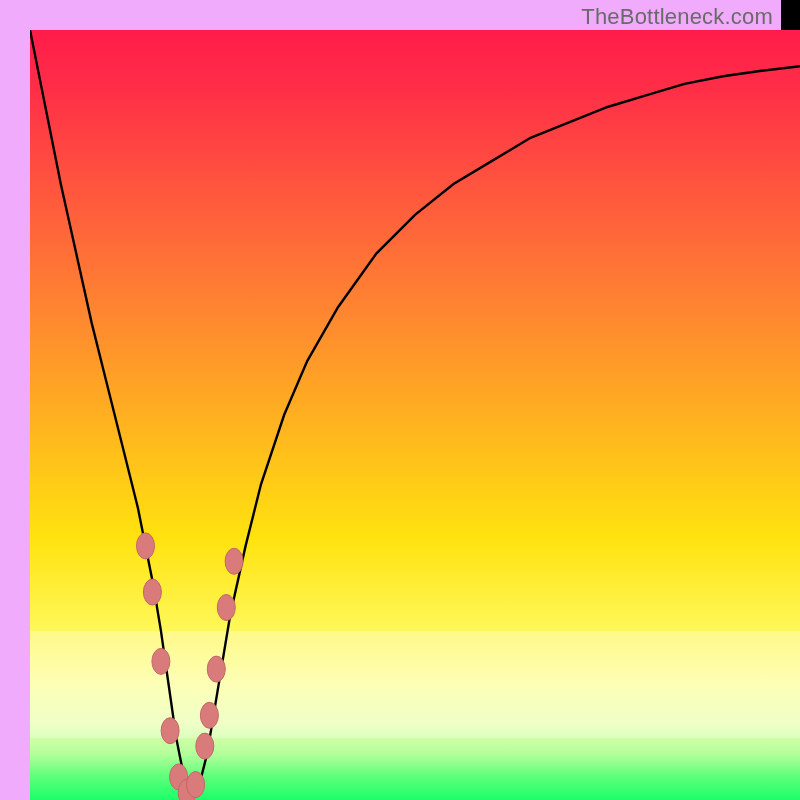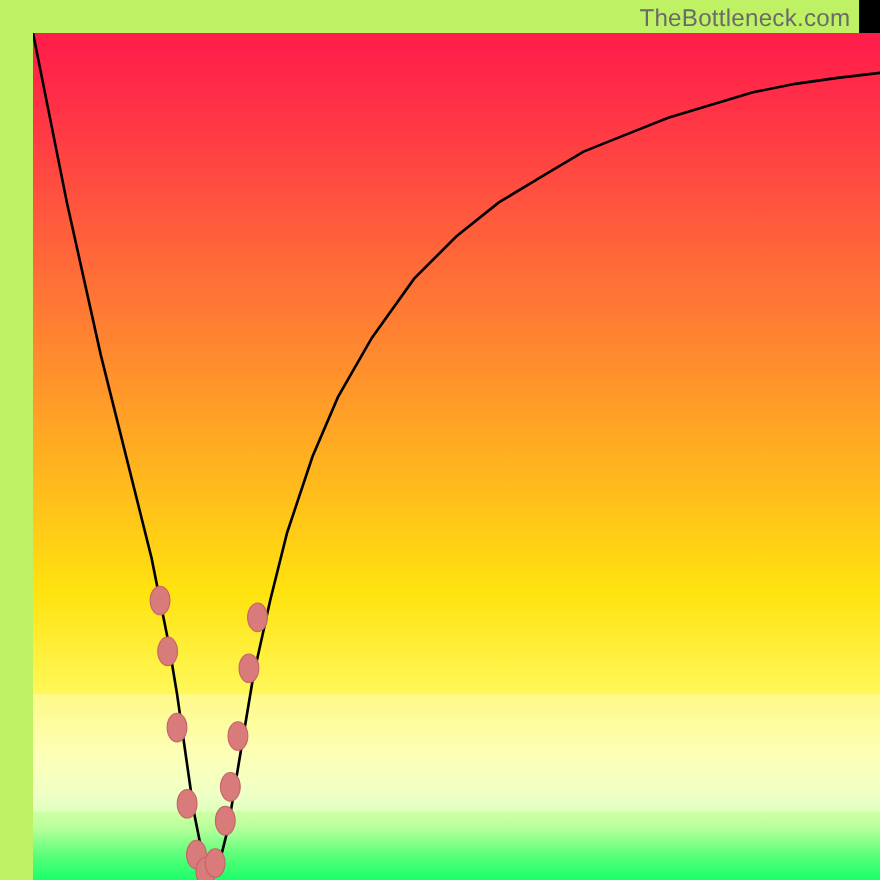--- a/index.html
+++ b/index.html
@@ -8,21 +8,21 @@
     width: 800px;
     height: 800px;
     overflow: hidden;
     background: #000;
     font-family: Arial, Helvetica, sans-serif;
   }
   .frame {
     position: absolute;
     left: 0; top: 0;
     width: 781px; height: 800px;
-    background: #bef264;
+    background: #f0abfc;
   }
   .plot-area {
     position: absolute;
     left: 30px;
     top: 30px;
     width: 770px;
     height: 770px;
     overflow: hidden;
   }
   .gradient {

